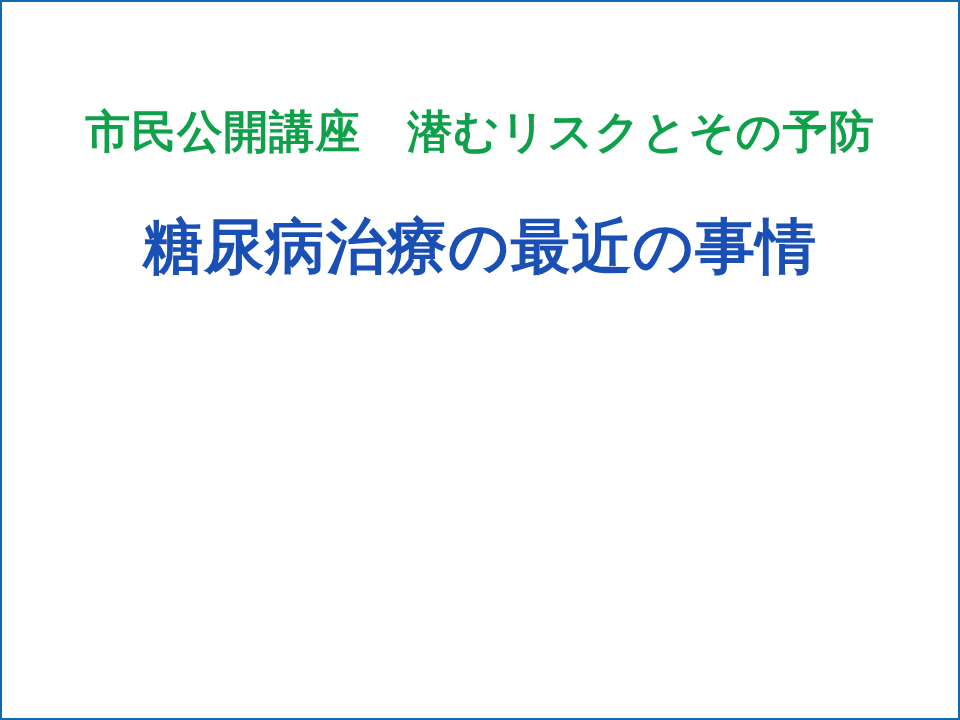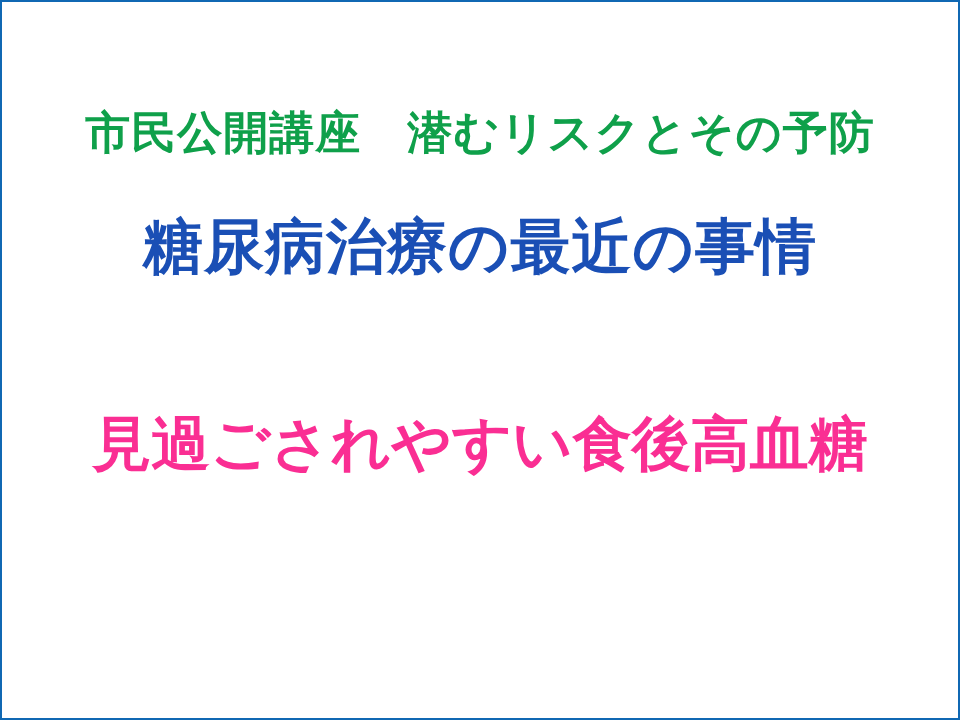--- a/index.html
+++ b/index.html
@@ -27,20 +27,21 @@
     line-height: 1.0;
     -webkit-font-smoothing: none;
   }
   
   #line-subtitle {
     top: 108px;
     font-size: 45px;
     font-weight: 600;
     letter-spacing: 1px;
     color: #0FA04A;
+    font-family: Liberation Serif, serif;
   }
   
   #line-title {
     top: 214px;
     font-size: 60px;
     font-weight: 700;
     letter-spacing: 1px;
     color: #1A4FB5;
   }
   
@@ -54,15 +55,14 @@
 </style>
 </head>
 <body>
 
 <div id="slide" style="border-color: rgb(16, 104, 179); background: rgb(255, 255, 255);">
 
   <div class="line" id="line-subtitle" style="color: rgb(15, 160, 74);">市民公開講座　潜むリスクとその予防</div>
 
   <div class="line" id="line-title" style="color: rgb(26, 79, 181);">糖尿病治療の最近の事情</div>
 
-  <div class="line" id="line-highlight" style="color: rgb(250, 46, 147);">見過ごされやすい食後高血糖</div>
 
 </div>
 
 </body></html>

